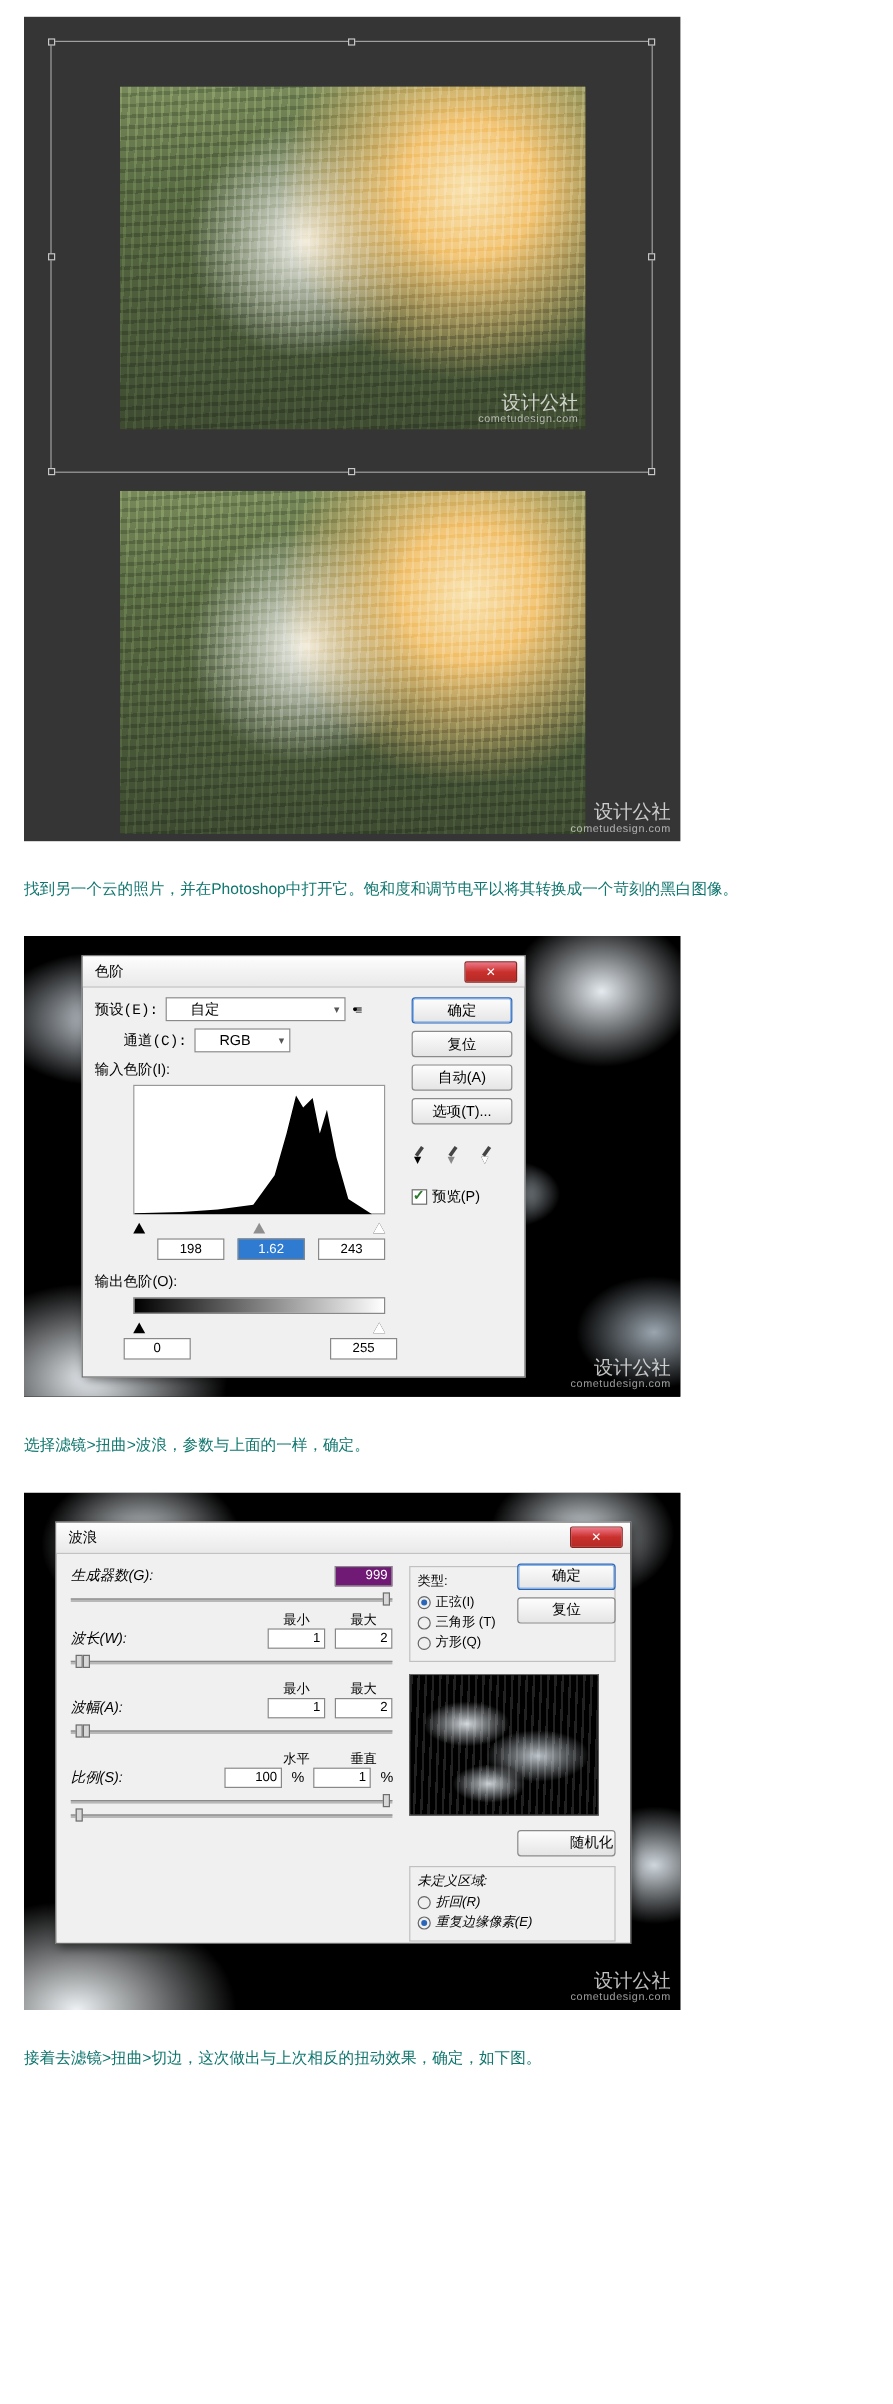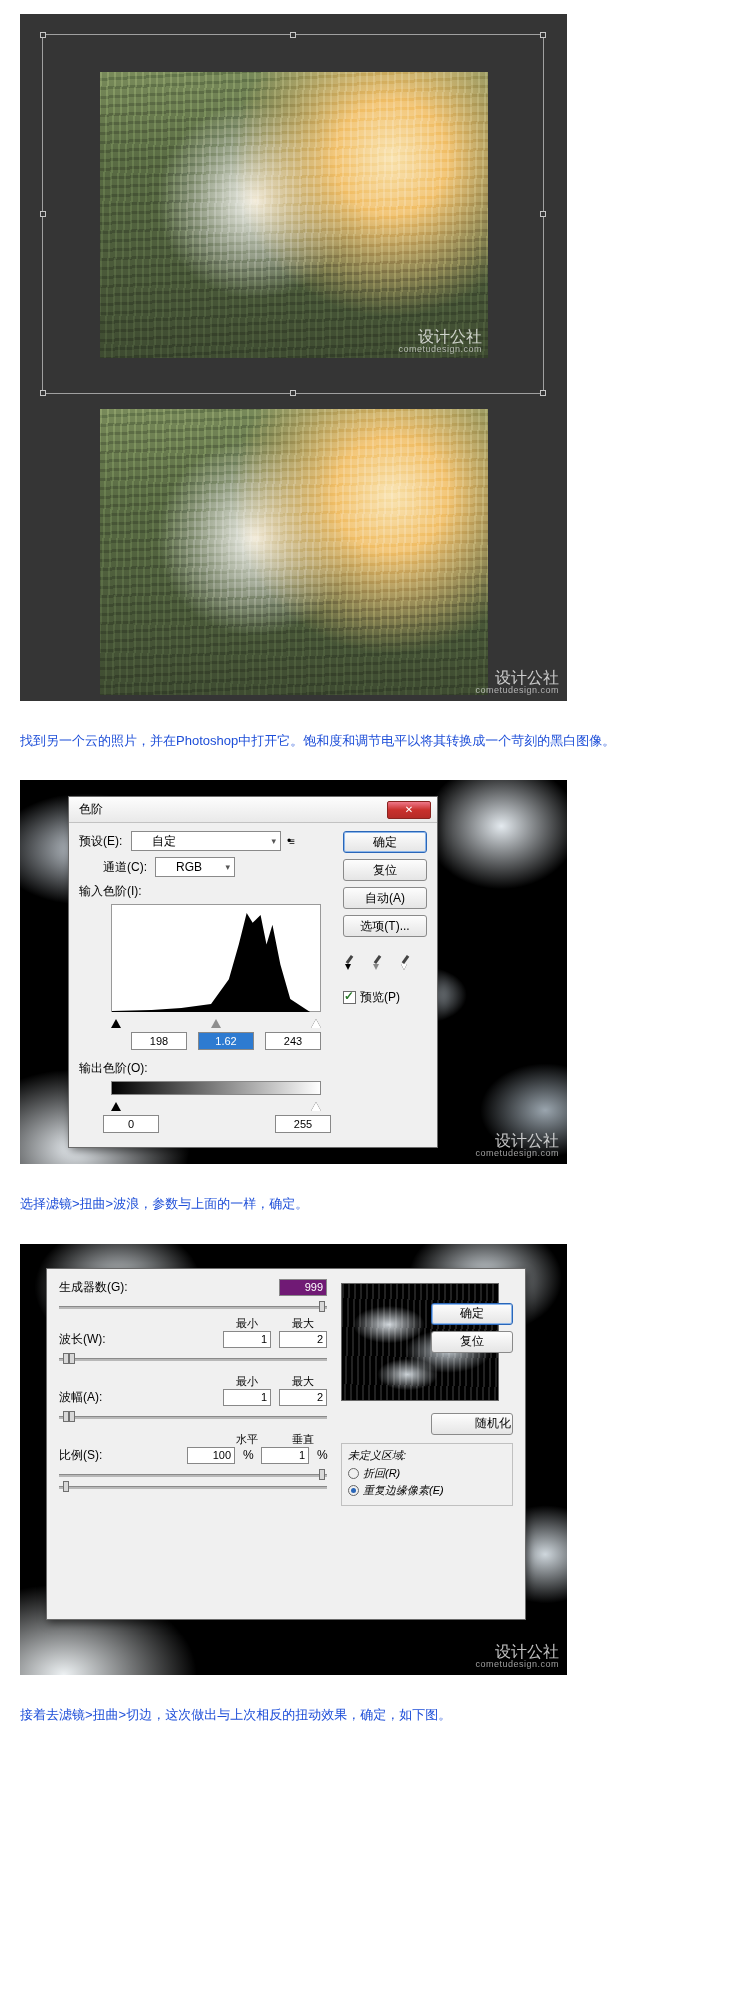--- a/index.html
+++ b/index.html
@@ -5,21 +5,21 @@
   * { box-sizing: border-box; margin: 0; padding: 0; }
   body {
     width: 744px;
     font-family: "Microsoft YaHei", Arial, sans-serif;
     font-size: 13px;
     background: #fff;
     color: #000;
   }
   .article-block { padding: 14px 20px; }
   .caption {
-    color: #1d4ed8;
+    color: #0f766e;
     line-height: 1.8;
     font-size: 13px;
   }
 
   
   .top-canvas {
     margin: 14px 20px;
     width: 547px;
     height: 687px;
     background: #353535;
@@ -120,21 +120,21 @@
   }
   .dlg-close::after{
     content:"✕"; color:#fff; font-size:10px;
     position:absolute; inset:0; display:flex; align-items:center; justify-content:center;
   }
   .levels-dialog { left:48px; top:16px; width:370px; height:352px; }
   .levels-body { padding: 8px 10px; display:flex; gap:10px; }
   .levels-left { flex:1; }
   .levels-right { width:84px; display:flex; flex-direction:column; gap:6px; align-items:stretch; }
   .row { display:flex; align-items:center; gap:6px; margin-bottom:6px; }
-  .label { min-width:46px; text-align:left; }
+  .label { min-width:46px; text-align:left;font-family:Liberation Mono, monospace; }
   .select {
     height:20px; border:1px solid #8a8a8a; background:#fff;
     display:inline-flex; align-items:center; justify-content:space-between;
     padding:0 4px 0 20px; font-size:12px;
   }
   .select .caret{ font-size:9px; color:#555; }
   .sel-preset { width:150px; }
   .sel-channel { width:80px; }
   .opts-icon { width:14px;height:14px; display:inline-block; }
   .opts-icon::before{content:"•";}.opts-icon::after{content:"≡";font-size:10px;margin-left:-2px;}
@@ -181,21 +181,21 @@
 
   
   .wave-block {
     margin: 14px 20px; width: 547px; height: 431px; position: relative; background:#000; overflow:hidden;
   }
   .wave-dialog { left:26px; top:24px; width:480px; height:352px; }
   .wave-body { padding:10px 12px; display:flex; gap:14px; }
   .wave-left { flex:1; }
   .wave-right { width:172px; display:flex; flex-direction:column; }
   .fld-row { display:flex; align-items:center; gap:8px; margin-bottom:8px; }
-  .fld-label { width:70px; }
+  .fld-label { width:70px;font-style:italic; }
   .small-input {
     width:48px; height:17px; border:1px solid #888; background:#fff;
     text-align:right; padding-right:3px; font-size:11px; line-height:15px;
   }
   .small-input.sel { background:#701a75; color:#fff; }
   .col-head { width:48px; text-align:center; font-size:11px; }
   .long-slider {
     height:6px; position:relative; margin:2px 0 6px 0;
   }
   .long-slider::before{
@@ -353,20 +353,24 @@
 </div>
 
 <div class="article-block">
   <p class="caption">选择滤镜&gt;扭曲&gt;波浪，参数与上面的一样，确定。</p>
 </div>
 
 <div class="wave-block">
   <div class="clouds-bg2"></div>
 
   <div class="dialog wave-dialog">
+    <div class="dlg-title">
+      <span>波浪</span>
+      <div class="dlg-close"></div>
+    </div>
     <div class="wave-body">
       <div class="wave-left">
         <div class="fld-row">
           <span class="fld-label">生成器数(G):</span>
           <div style="flex:1"></div>
           <div class="small-input sel">999</div>
         </div>
         <div class="long-slider">
             <div class="knob" style="left:calc(100% - 8px)"></div>
           </div>
@@ -421,20 +425,35 @@
         </div>
         <div class="long-slider">
             <div class="knob" style="left:calc(100% - 8px)"></div>
           </div>
         <div class="long-slider">
             <div class="knob"></div>
           </div>
       </div>
 
       <div class="wave-right">
+        <div class="type-group">
+          <div class="type-title">类型:</div>
+          <div class="radio-row">
+              <div class="radio checked"></div>
+              <span>正弦(I)</span>
+            </div>
+          <div class="radio-row">
+              <div class="radio"></div>
+              <span>三角形 (T)</span>
+            </div>
+          <div class="radio-row">
+              <div class="radio"></div>
+              <span>方形(Q)</span>
+            </div>
+        </div>
         <div class="preview-box"></div>
         <div class="btn randomize" style="width:82px;align-self:flex-end;padding-left:42px;">随机化</div>
         <div class="undef-group" style="margin-top:8px;font-style:italic;">
           <div class="type-title">未定义区域:</div>
           <div class="radio-row">
               <div class="radio"></div>
               <span>折回(R)</span>
             </div>
           <div class="radio-row">
               <div class="radio checked"></div>

